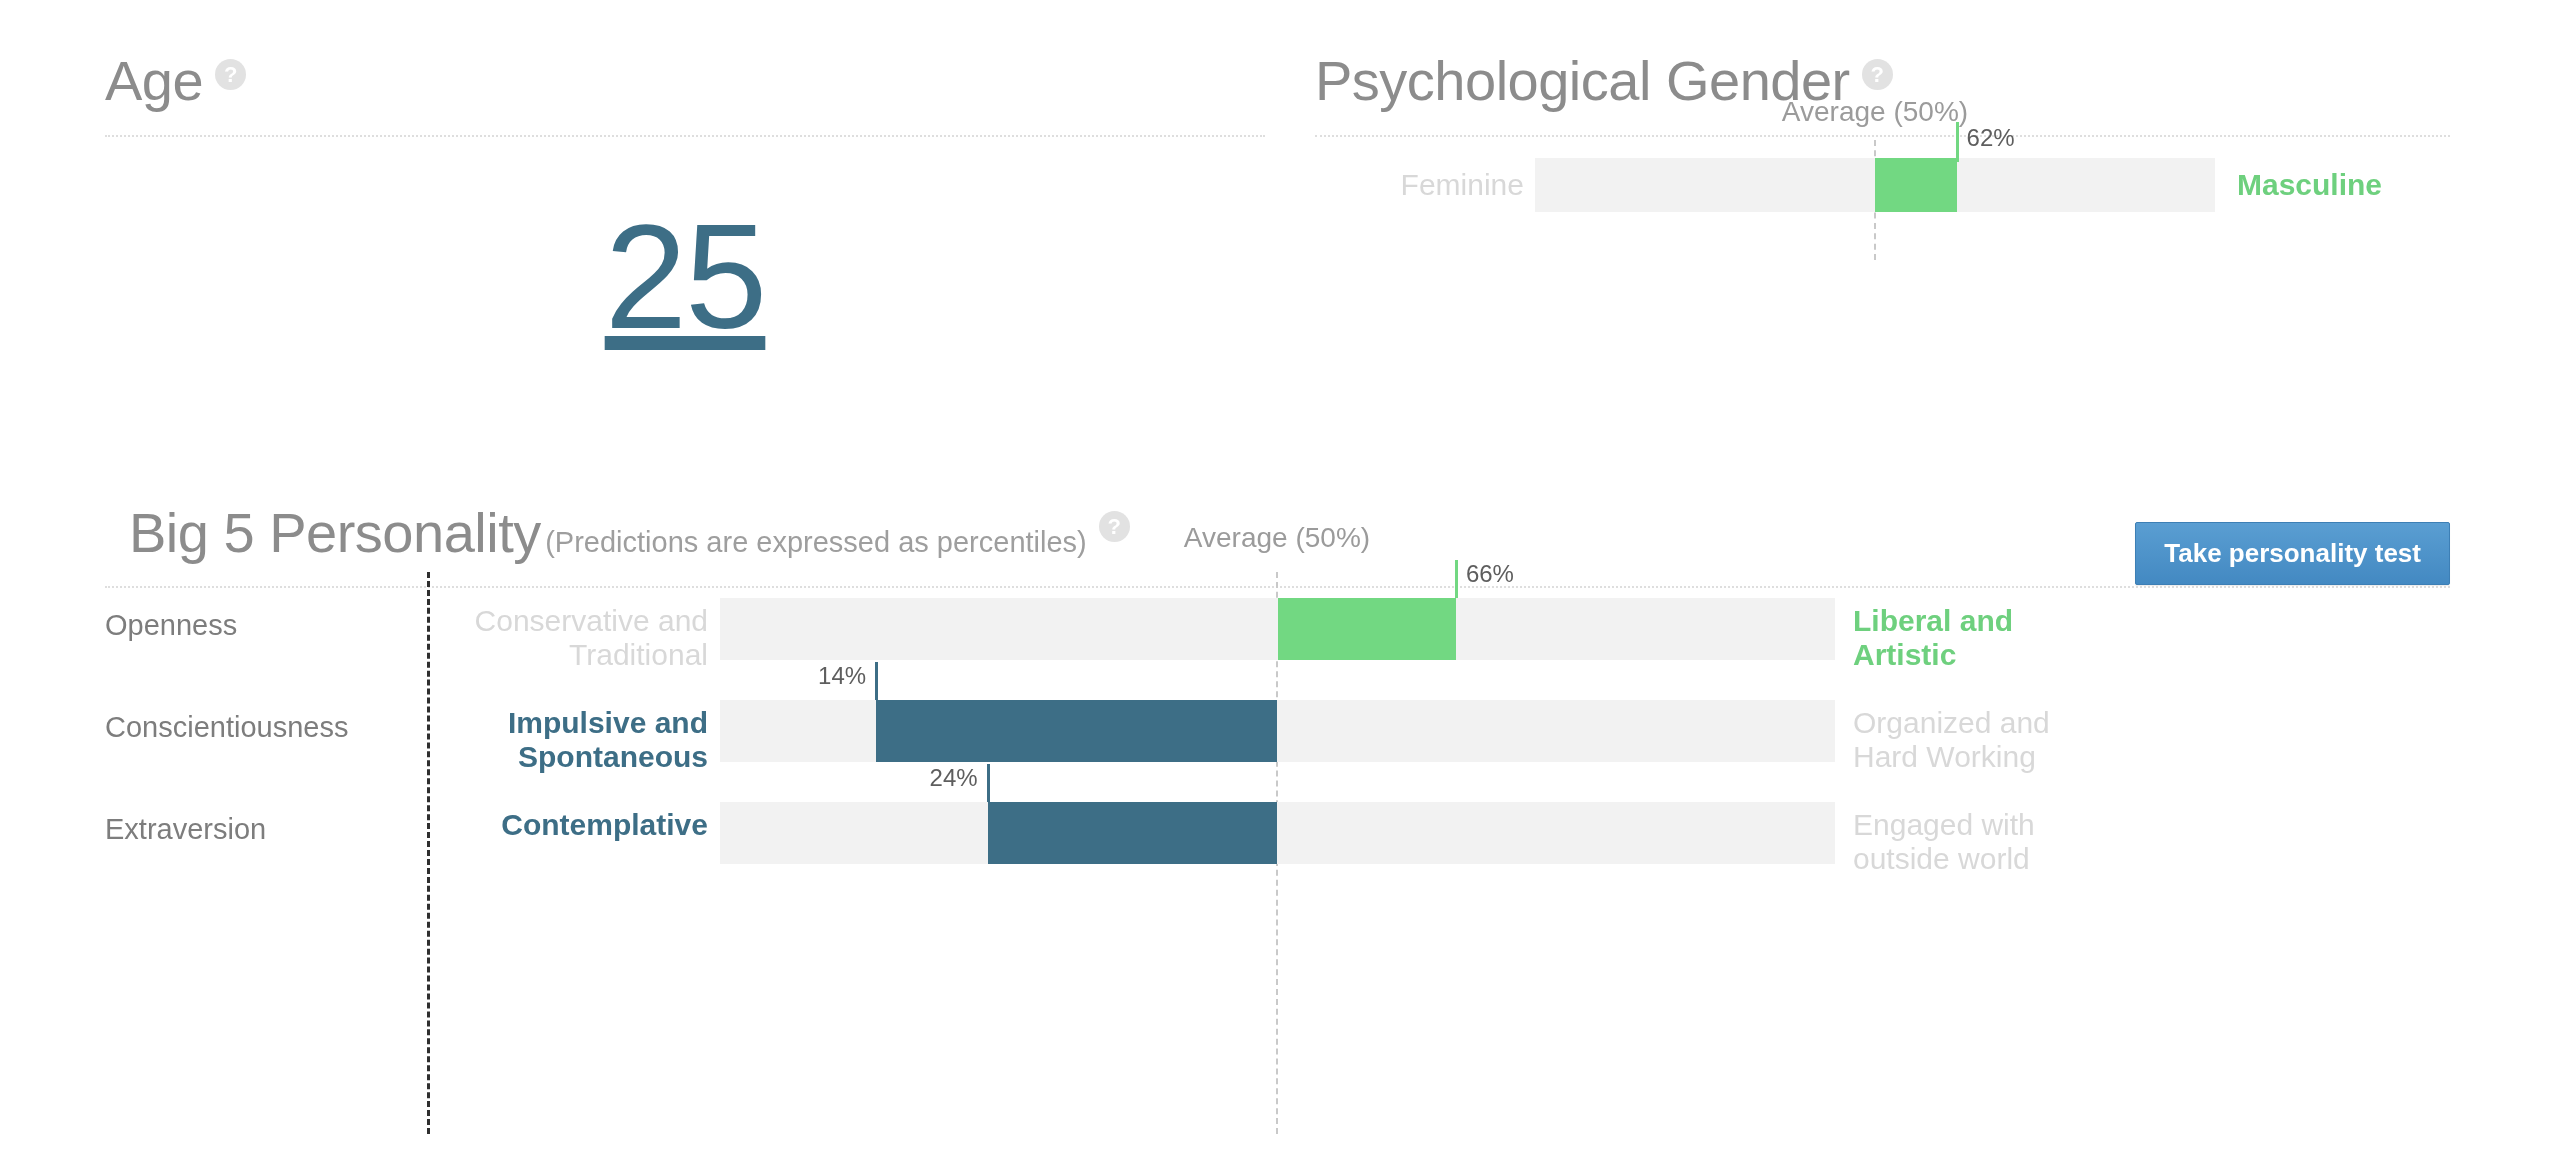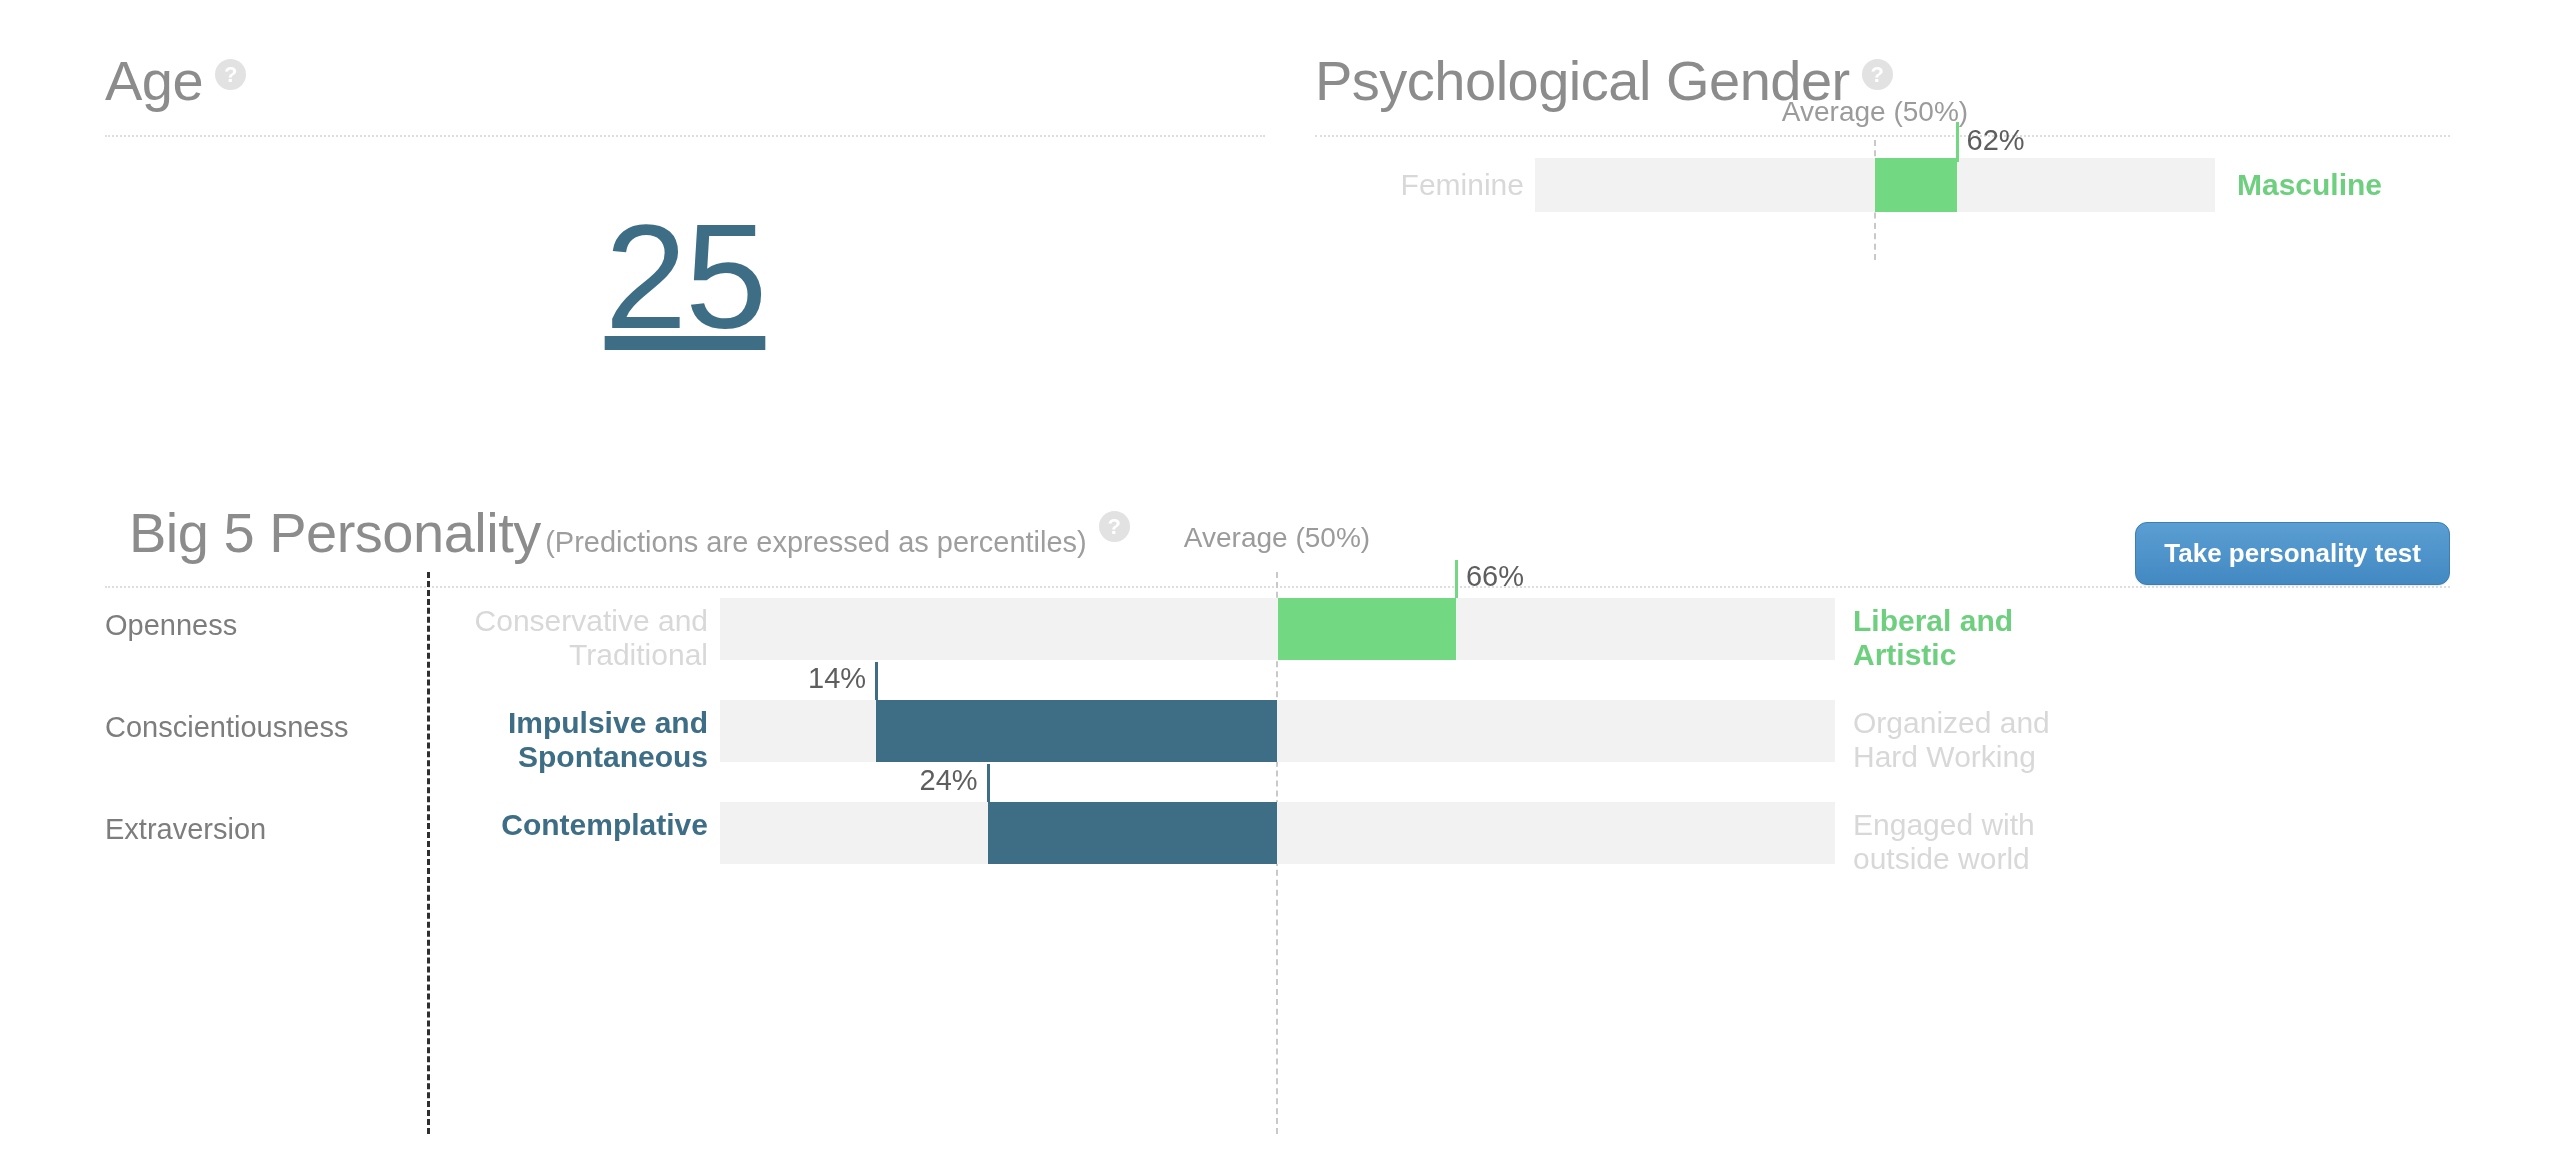--- a/index.html
+++ b/index.html
@@ -88,21 +88,21 @@
 
   .tick {
     position: absolute;
     width: 3px;
   }
   .tick.green { background: #72d882; }
   .tick.teal  { background: #3d6e86; }
 
   .pct {
     position: absolute;
-    font-size: 29px;
+    font-size: 24px;
     color: #5e5e5e;
     white-space: nowrap;
   }
 
   .dashline {
     position: absolute;
     width: 0;
     border-left: 2px dashed #c9c9c9;
   }
   .dashline.dark {
@@ -132,21 +132,21 @@
   
   #big5-panel { left: 105px; top: 500px; width: 2345px; }
 
   #take-test-btn {
     position: absolute;
     right: 0;
     top: 22px;
     background: #4f94cb;
     background-image: linear-gradient(#5a9ed2, #4389c2);
     border: 1px solid #3d7fb5;
-    border-radius: 12px;
+    border-radius: 2px;
     color: #ffffff;
     font-size: 26px;
     font-weight: bold;
     padding: 15px 28px;
     cursor: pointer;
     box-shadow: 0 1px 1px rgba(0,0,0,.08);
     white-space: nowrap;
   }
 </style>
 </head>

